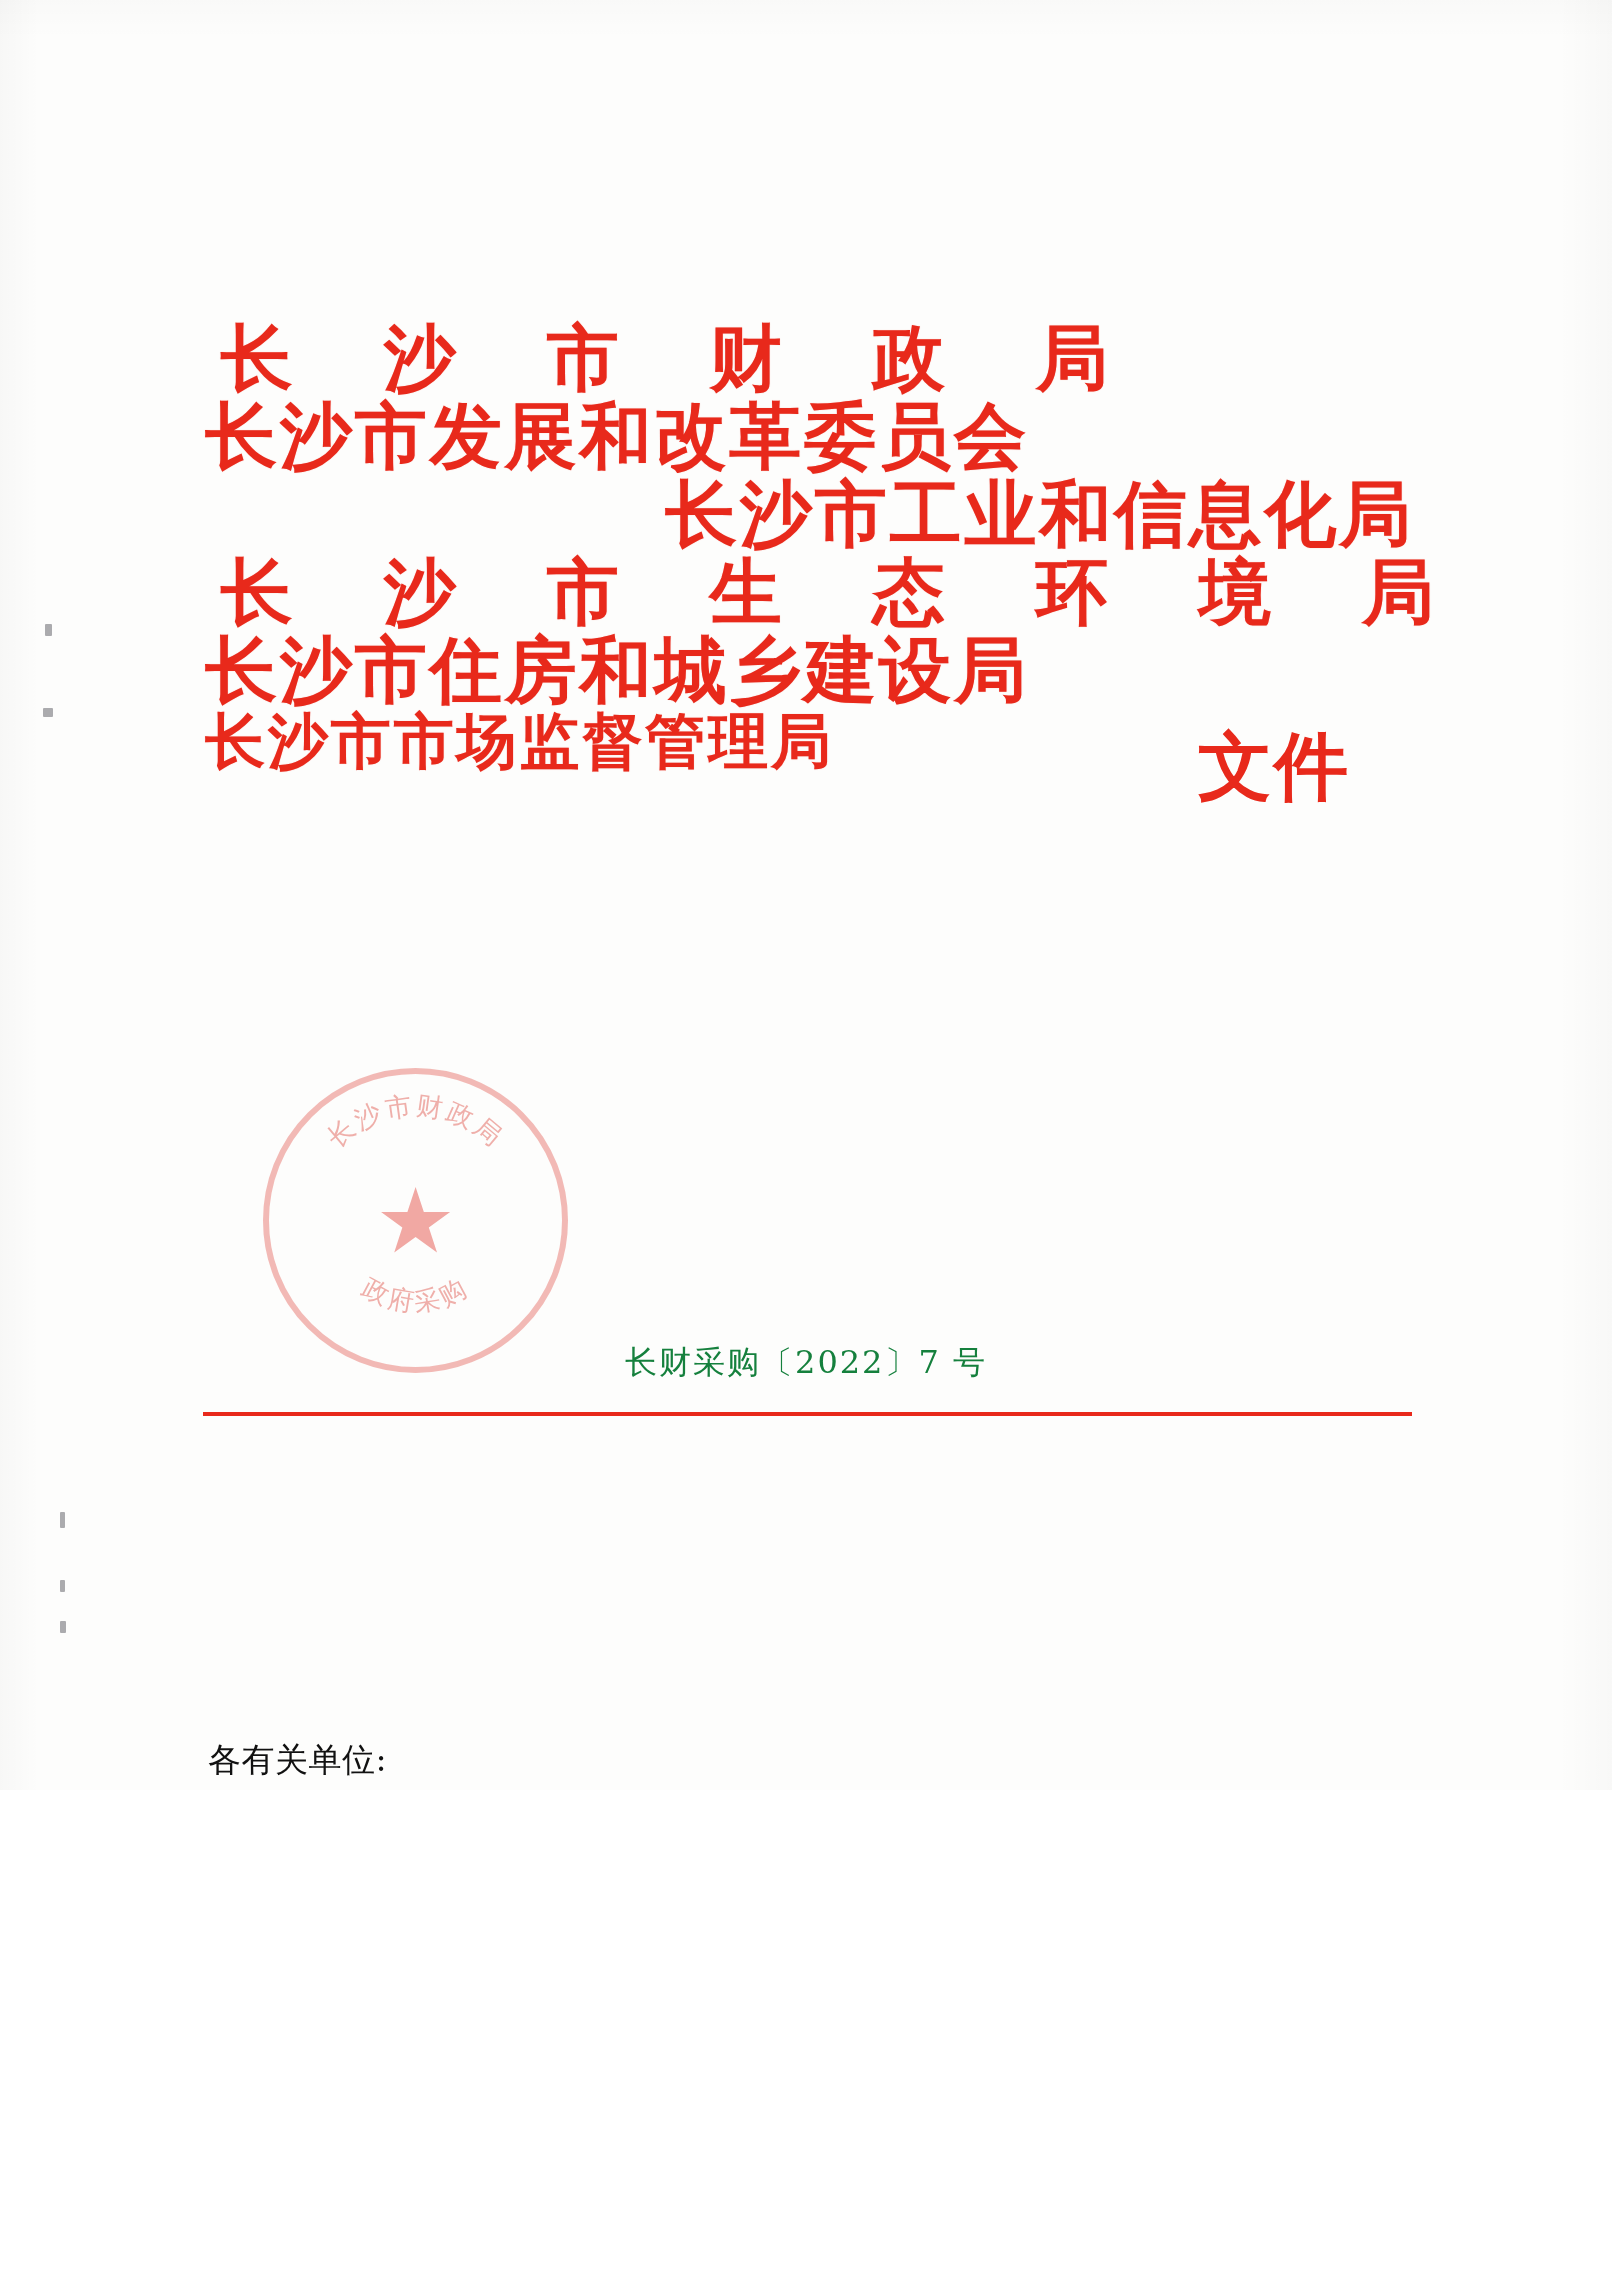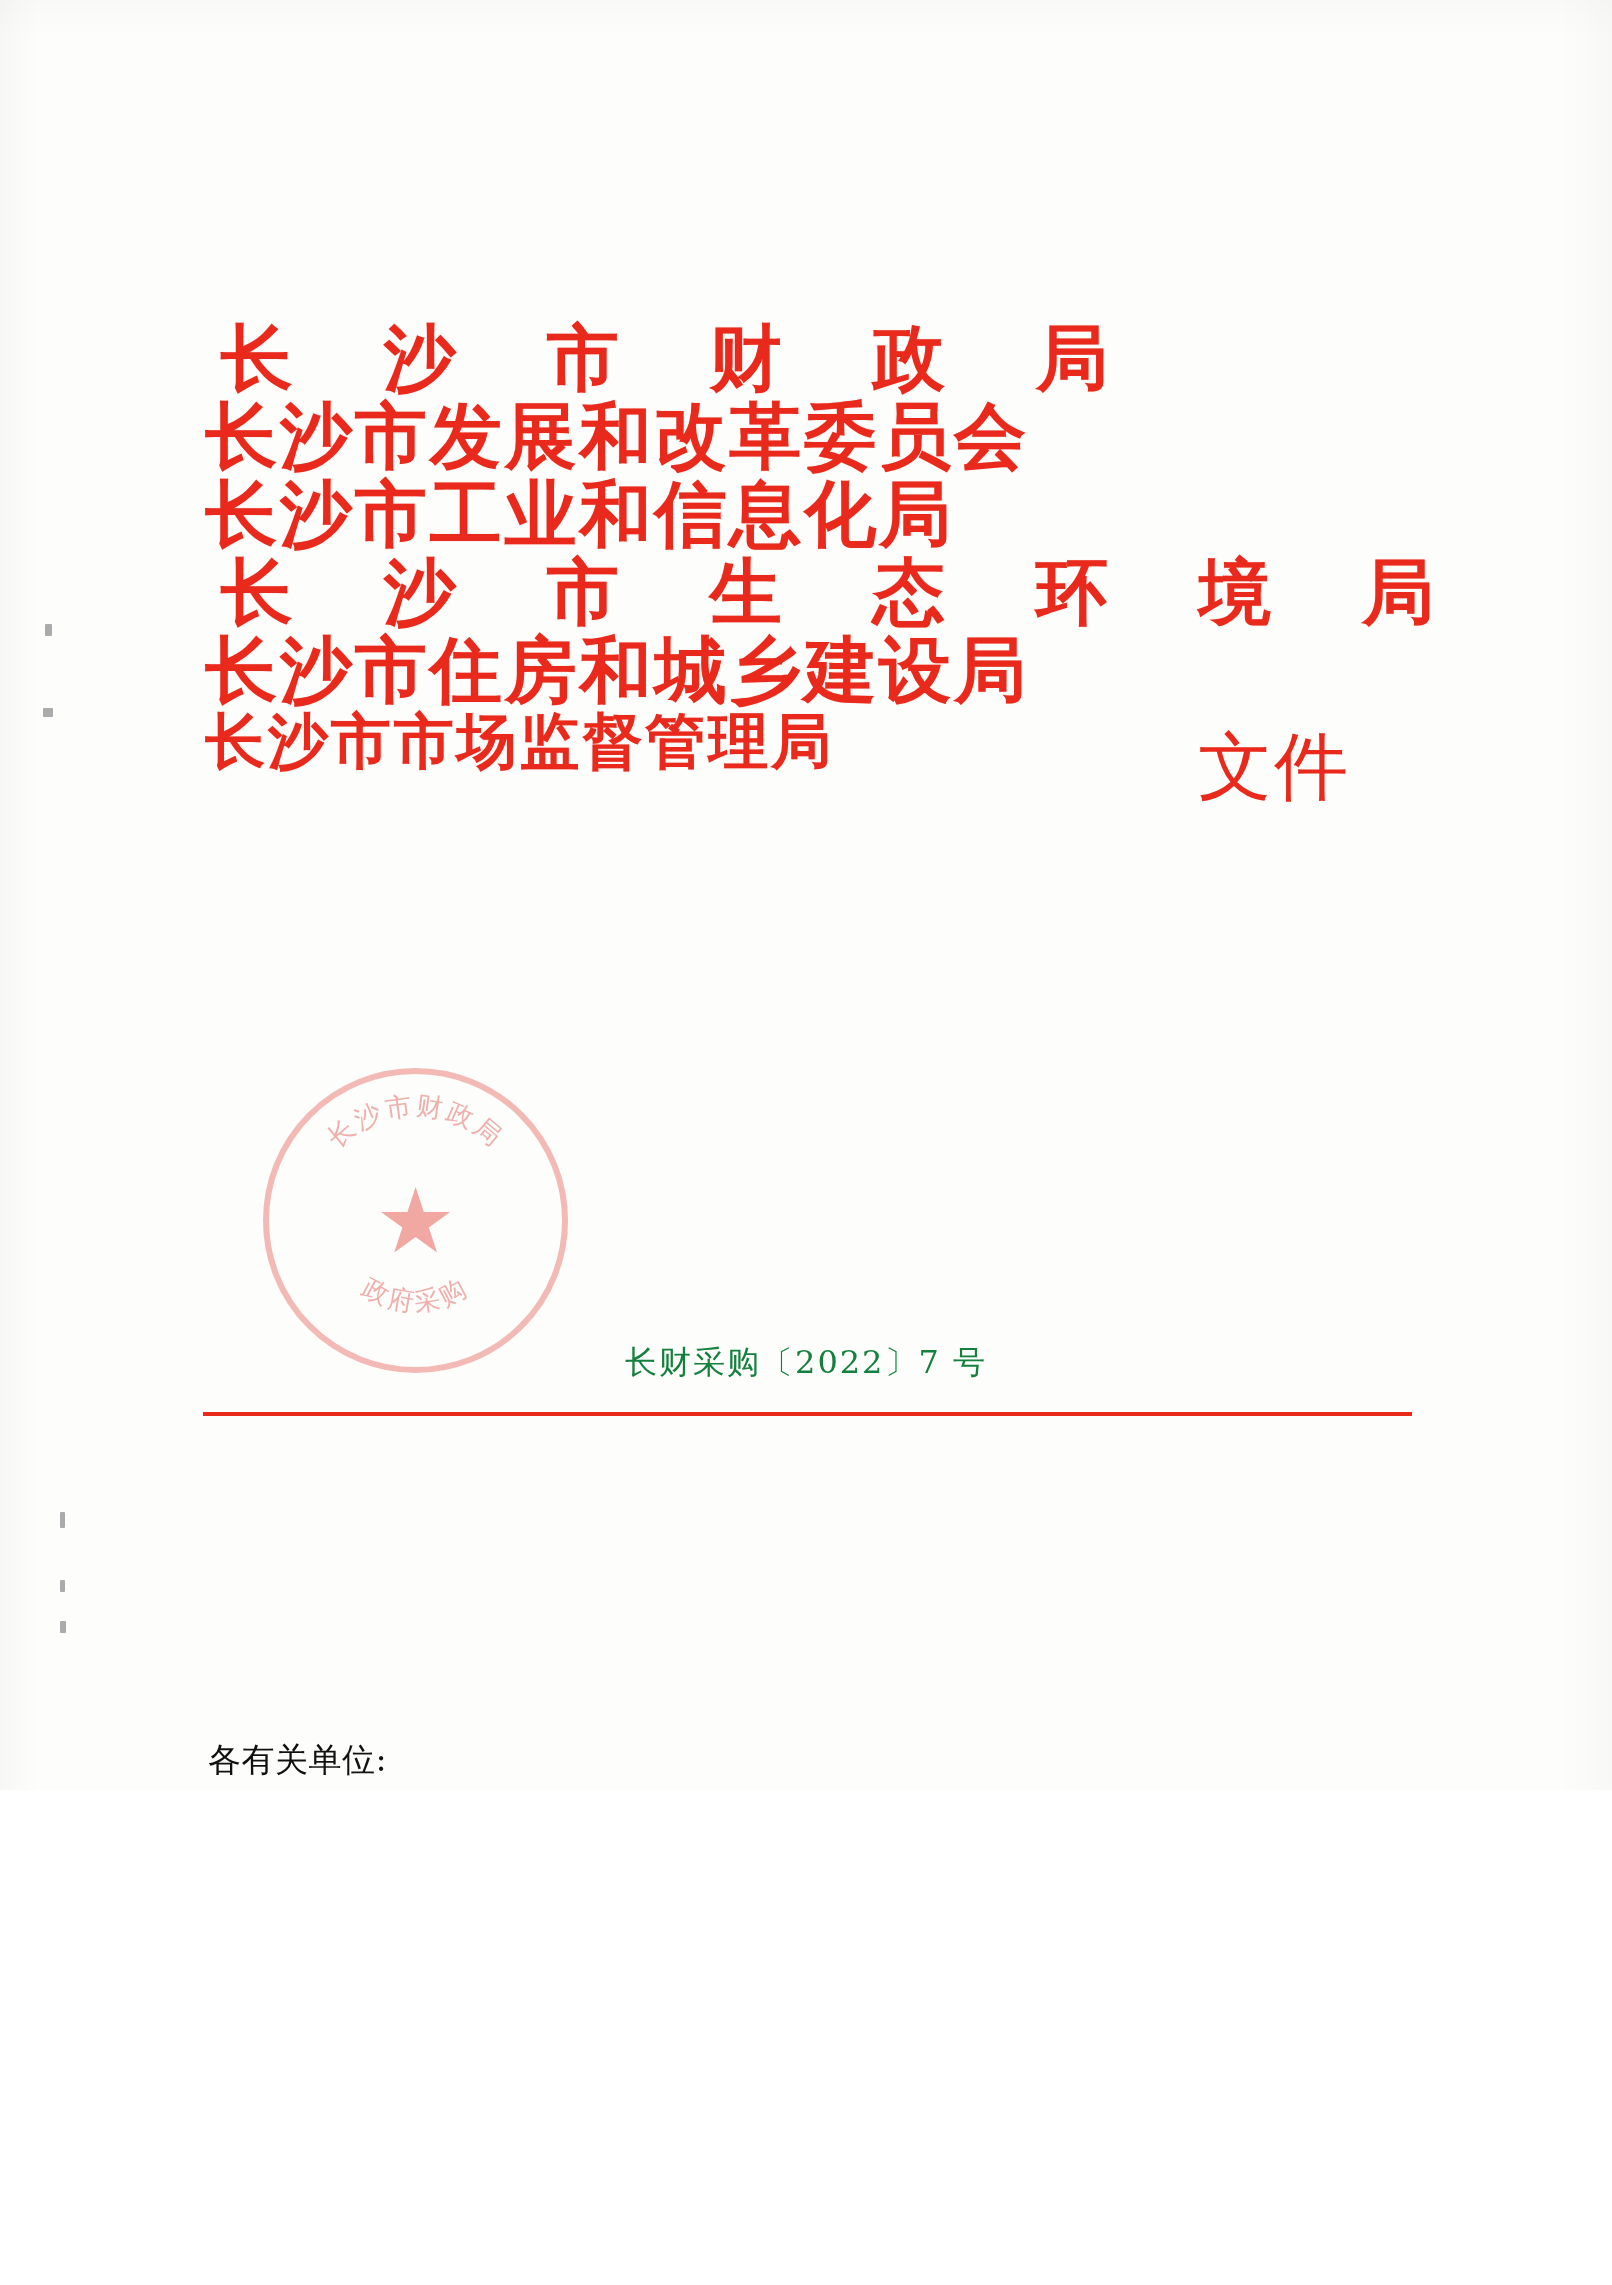--- a/index.html
+++ b/index.html
@@ -46,28 +46,28 @@
     font-family: "DejaVu Serif", "Liberation Serif", serif;
     font-weight: bold;
     line-height: 1.0;
     white-space: nowrap;
     margin-bottom: 5.9px;
     text-shadow: 0 0 1px rgba(232,41,27,0.35);
   }
   .mast-line.l1 { font-size: 72px; letter-spacing: 33px; padding-left: 15.6px; }
   .mast-line.l2 { font-size: 72px; letter-spacing: 2.9px; }
   .mast-line.l3 { font-size: 72px; letter-spacing: 33px; padding-left: 15.6px; }
-  .mast-line.l4 { font-size: 72px; letter-spacing: 2.9px; position: relative; }
+  .mast-line.l4 { font-size: 72px; letter-spacing: 2.9px; position: relative; text-align: right; }
   .mast-line.l5 { font-size: 72px; letter-spacing: 33px; padding-left: 15.6px; }
   .mast-line.l6 { font-size: 72px; letter-spacing: 2.9px; }
   .mast-line.l7 { font-size: 60px; letter-spacing: 2.9px; }
 
   .wenjian {
     color: #e8291b;
-    font-weight: normal;
+    font-weight: bold;
     font-size: 74px;
     letter-spacing: 2px;
     position: absolute;
     left: 1198px;
     top: 729px;
     line-height: 1;
   }
 
   
   .seal {

